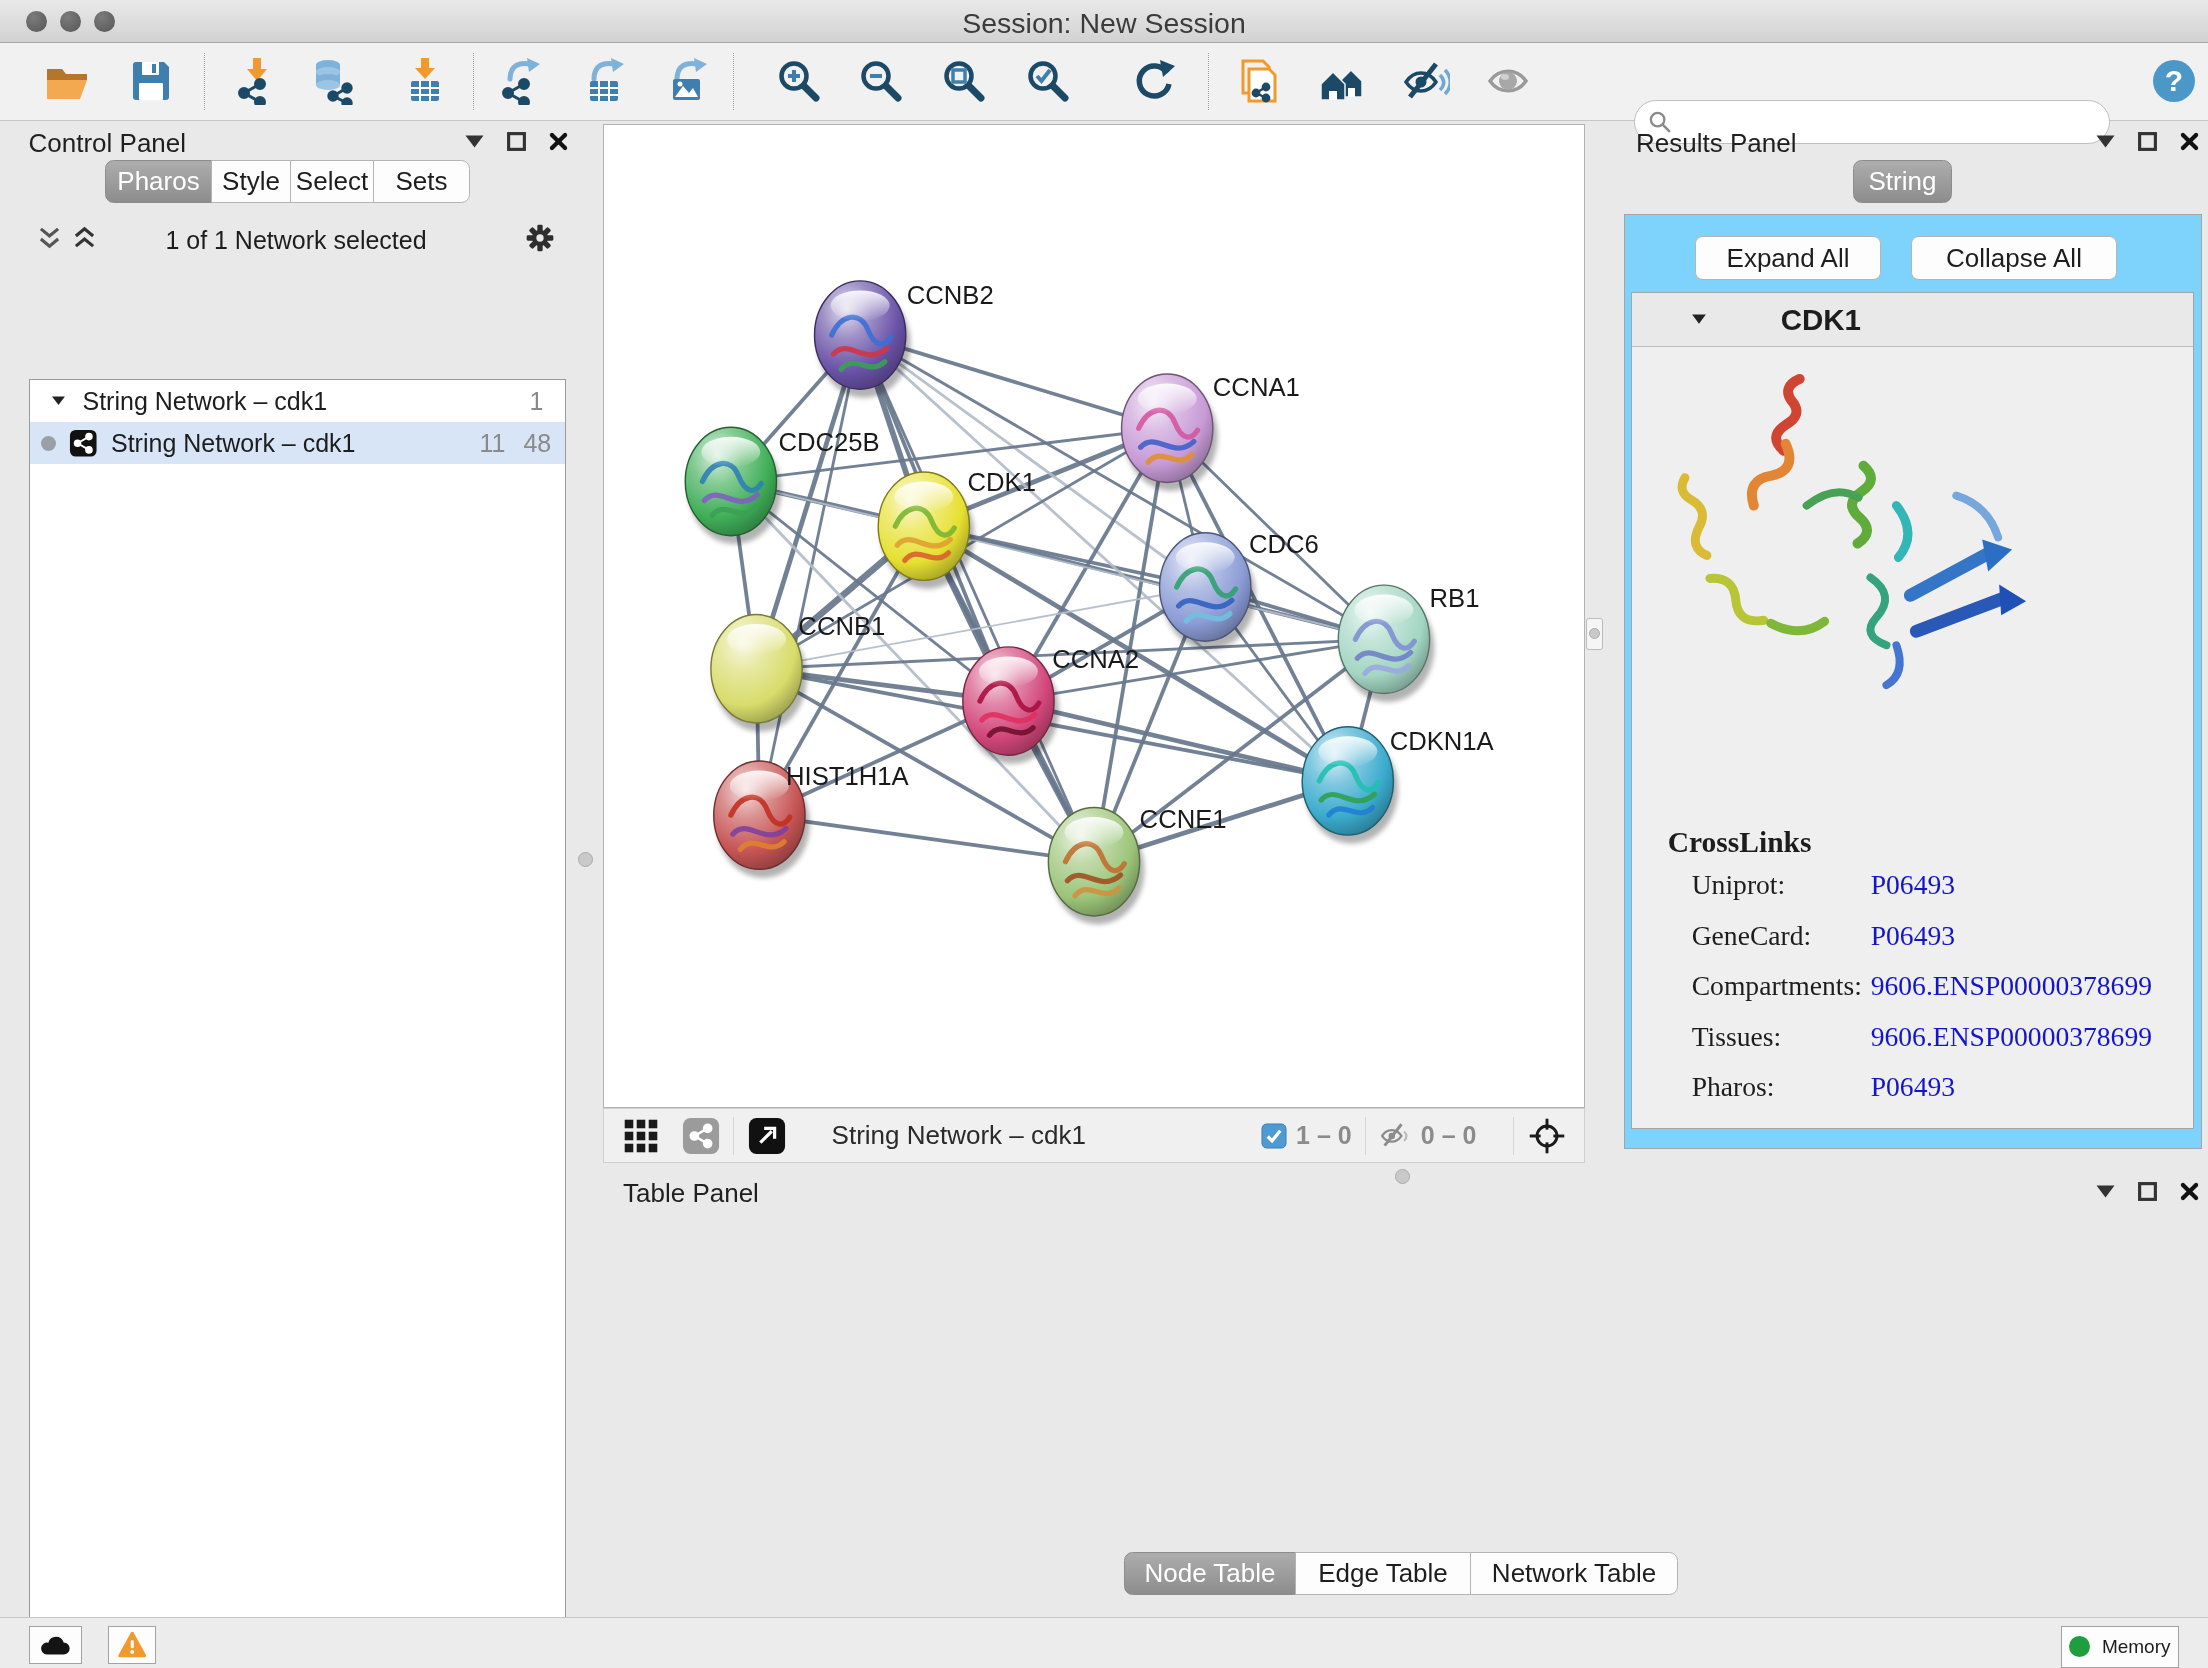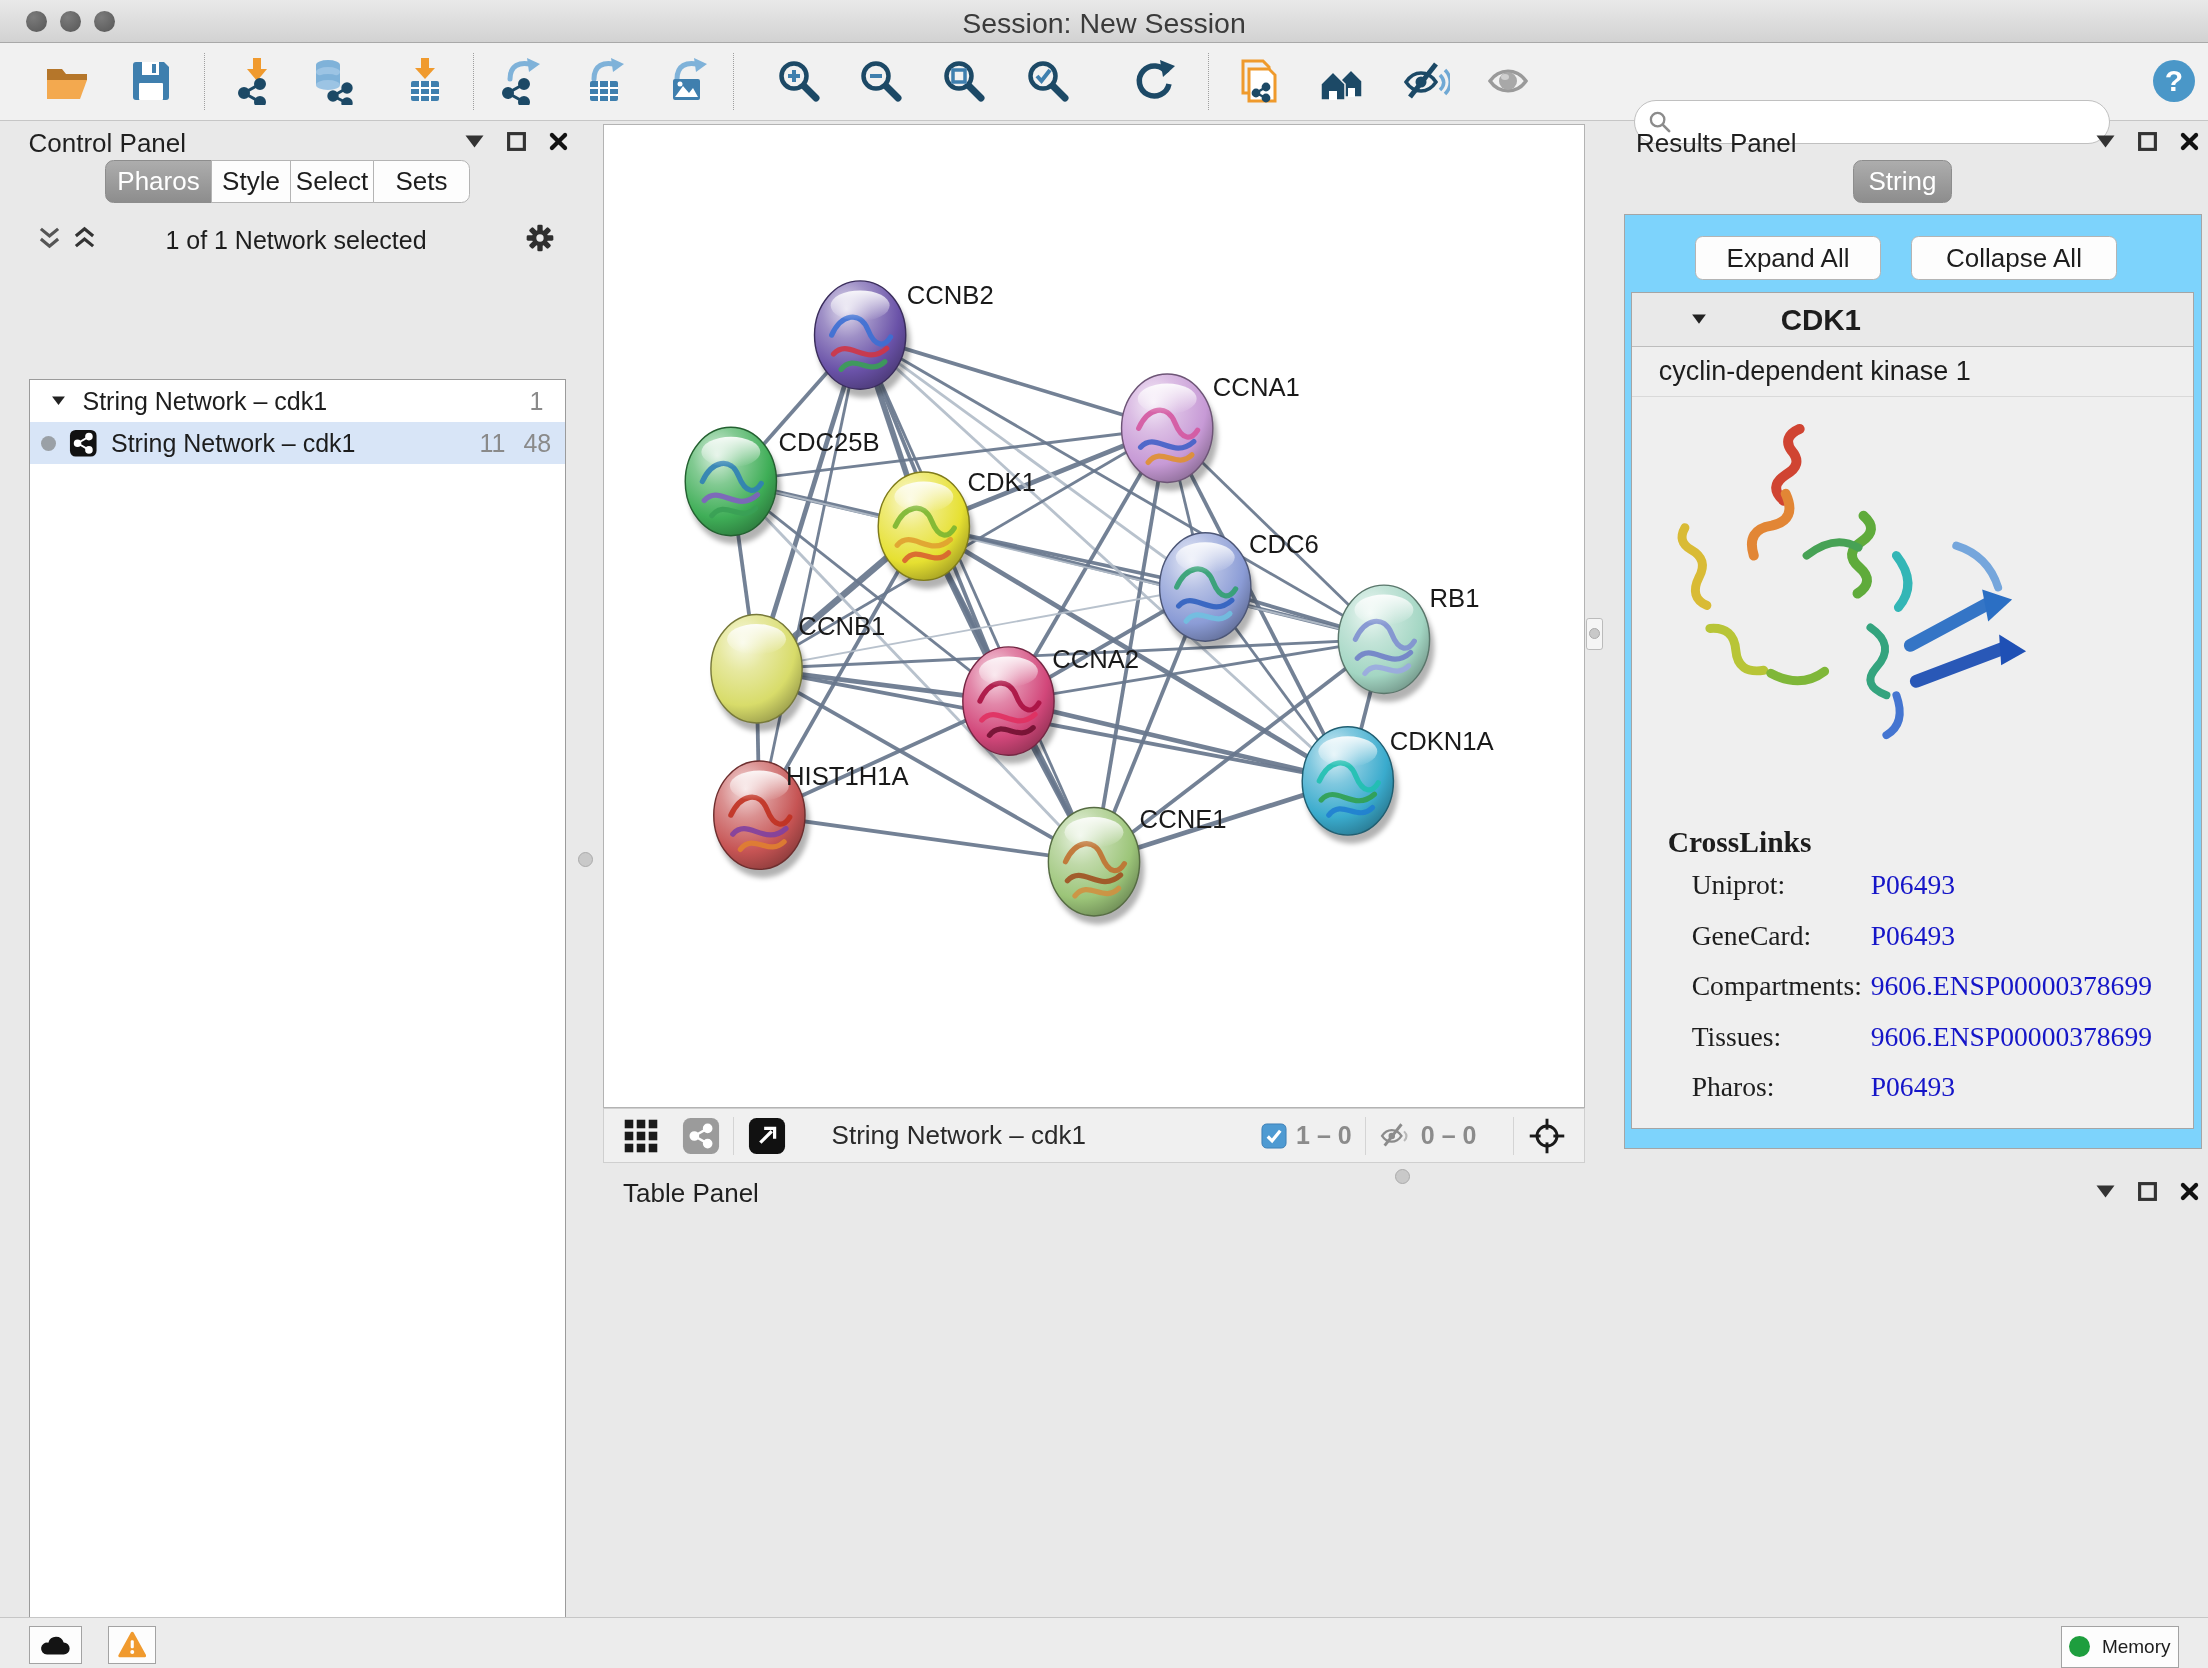--- a/index.html
+++ b/index.html
@@ -712,23 +712,20 @@
   <div class="rp-outer">
     <div class="rp-btn" style="left:70px;top:21px;width:184px">Expand All</div>
     <div class="rp-btn" style="left:286px;top:21px;width:204px">Collapse All</div>
     <div class="rp-section">
       <div class="rp-sec-head">
         <svg style="margin-left:59px" width="16" height="12.4" viewBox="0 0 14 10">
           <polygon points="1,1 13,1 7,9" fill="#222"></polygon>
           </svg>
         <span style="margin-left:74px;font-size:29.5px;font-weight:bold">CDK1</span>
       </div>
-      <div style="height:49px;display:flex;align-items:center;border-bottom:1px solid #d9d9d9">
-        <span style="margin-left:27px;font-size:27px">cyclin-dependent kinase 1</span>
-      </div>
       
       <svg width="399" height="371" style="margin-left:27px;margin-top:7.6px" viewBox="0 0 400 370">
         <g fill="none" stroke-linecap="round" opacity="0.95">
           <path d="M125 95 q-16 -14 2 -26 q18 -10 6 -24 q-10 -14 8 -22" stroke="#cf3b28" stroke-width="10"></path>
           <path d="M95 150 q-8 -26 18 -30 q26 -6 14 -32" stroke="#e2812c" stroke-width="10"></path>
           <path d="M48 200 q-18 -8 -8 -28 q10 -18 -8 -28 q-14 -8 -6 -22" stroke="#d8b92c" stroke-width="9"></path>
           <path d="M105 265 q-26 4 -28 -20 q-2 -24 -26 -22" stroke="#b6c32e" stroke-width="9"></path>
           <path d="M112 268 q30 16 54 -2" stroke="#7ab530" stroke-width="9"></path>
           <path d="M205 110 q16 14 -2 26 q-18 12 -2 26 q16 14 -2 26" stroke="#58a832" stroke-width="10"></path>
           <path d="M148 150 q28 -22 52 -8" stroke="#3f9e4d" stroke-width="8"></path>
@@ -768,20 +765,23 @@
           <rect x="2" y="2" width="12" height="12" fill="none" stroke="#333" stroke-width="2.4"></rect>
         </svg>
       <svg viewBox="0 0 16 16">
           <g stroke="#111" stroke-width="3.2" stroke-linecap="round">
             <line x1="3" y1="3" x2="13" y2="13"></line>
             <line x1="13" y1="3" x2="3" y2="13"></line>
           </g>
         </svg>
     </div>
 
+    <div class="abs" style="left:521px;top:384px">
+      <span class="tab sel" style="width:172px;border-radius:8.6px 0 0 8.6px">Node Table</span><span class="tab" style="width:176px;margin-left:-1px">Edge Table</span><span class="tab" style="width:208px;margin-left:-1px;border-radius:0 8.6px 8.6px 0">Network Table</span>
+    </div>
   </div>
 
   <div class="statusbar">
     <div class="st-btn" style="left:28.5px;width:51px;height:36px">
       <svg width="32" height="25" viewBox="0 0 48 36">
         <path d="M37 33 H12 a9 9 0 1 1 2 -17.8 A12 12 0 0 1 37 15 a9 9 0 0 1 0 18 Z" fill="#141414"></path>
       </svg>
     </div>
     <div class="st-btn" style="left:108px;width:46px;height:36px">
       <svg width="28.5" height="27" viewBox="0 0 46 42">

